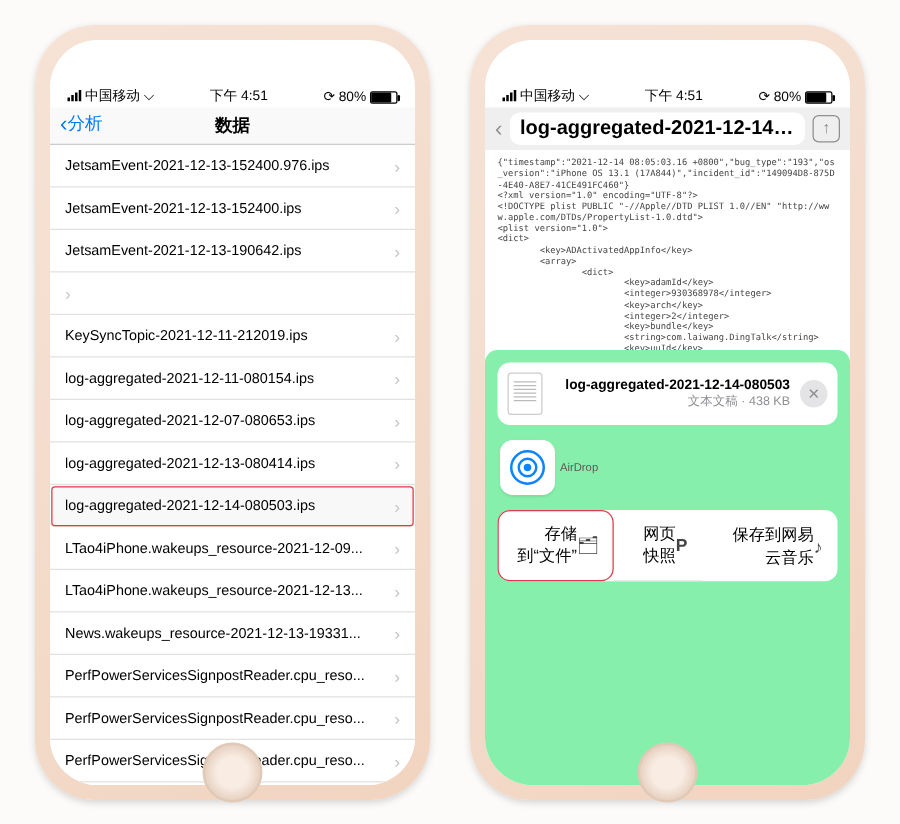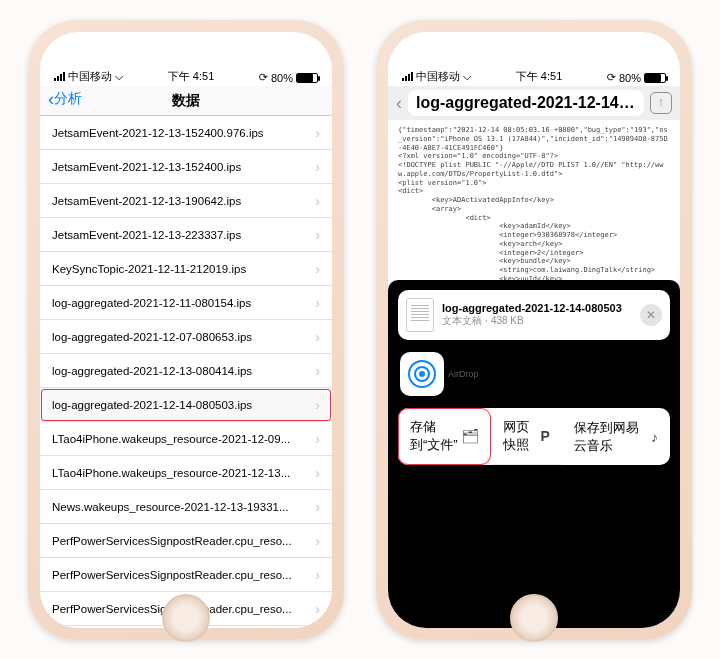--- a/index.html
+++ b/index.html
@@ -150,28 +150,29 @@
     line-height: 1.25;
     color:#444;
     white-space: pre-wrap;
     word-break: break-all;
     height: 160px;
     overflow:hidden;
   }
   
   .share-sheet {
     margin-top:auto;
-    background:#000000;
+    background:#86efac;
     border-top-left-radius: 10px;
     border-top-right-radius: 10px;
     flex:1;
     display:flex;
     flex-direction:column;
     padding: 10px 10px 0;
     gap:8px;
+    text-align:right;
   }
   .file-card {
     background:#fff;
     border-radius:10px;
     display:flex; align-items:center;
     padding:8px;
     gap:8px;
   }
   .file-thumb {
     width:28px; height:34px;
@@ -270,21 +271,20 @@
           </div>
           <div class="row">
             <span class="lbl">JetsamEvent-2021-12-13-152400.ips</span>
             <span class="chev-r">›</span>
           </div>
           <div class="row">
             <span class="lbl">JetsamEvent-2021-12-13-190642.ips</span>
             <span class="chev-r">›</span>
           </div>
           <div class="row">
-            <span class="lbl">JetsamEvent-2021-12-13-223337.ips</span>
             <span class="chev-r">›</span>
           </div>
           <div class="row">
             <span class="lbl">KeySyncTopic-2021-12-11-212019.ips</span>
             <span class="chev-r">›</span>
           </div>
           <div class="row">
             <span class="lbl">log-aggregated-2021-12-11-080154.ips</span>
             <span class="chev-r">›</span>
           </div>

